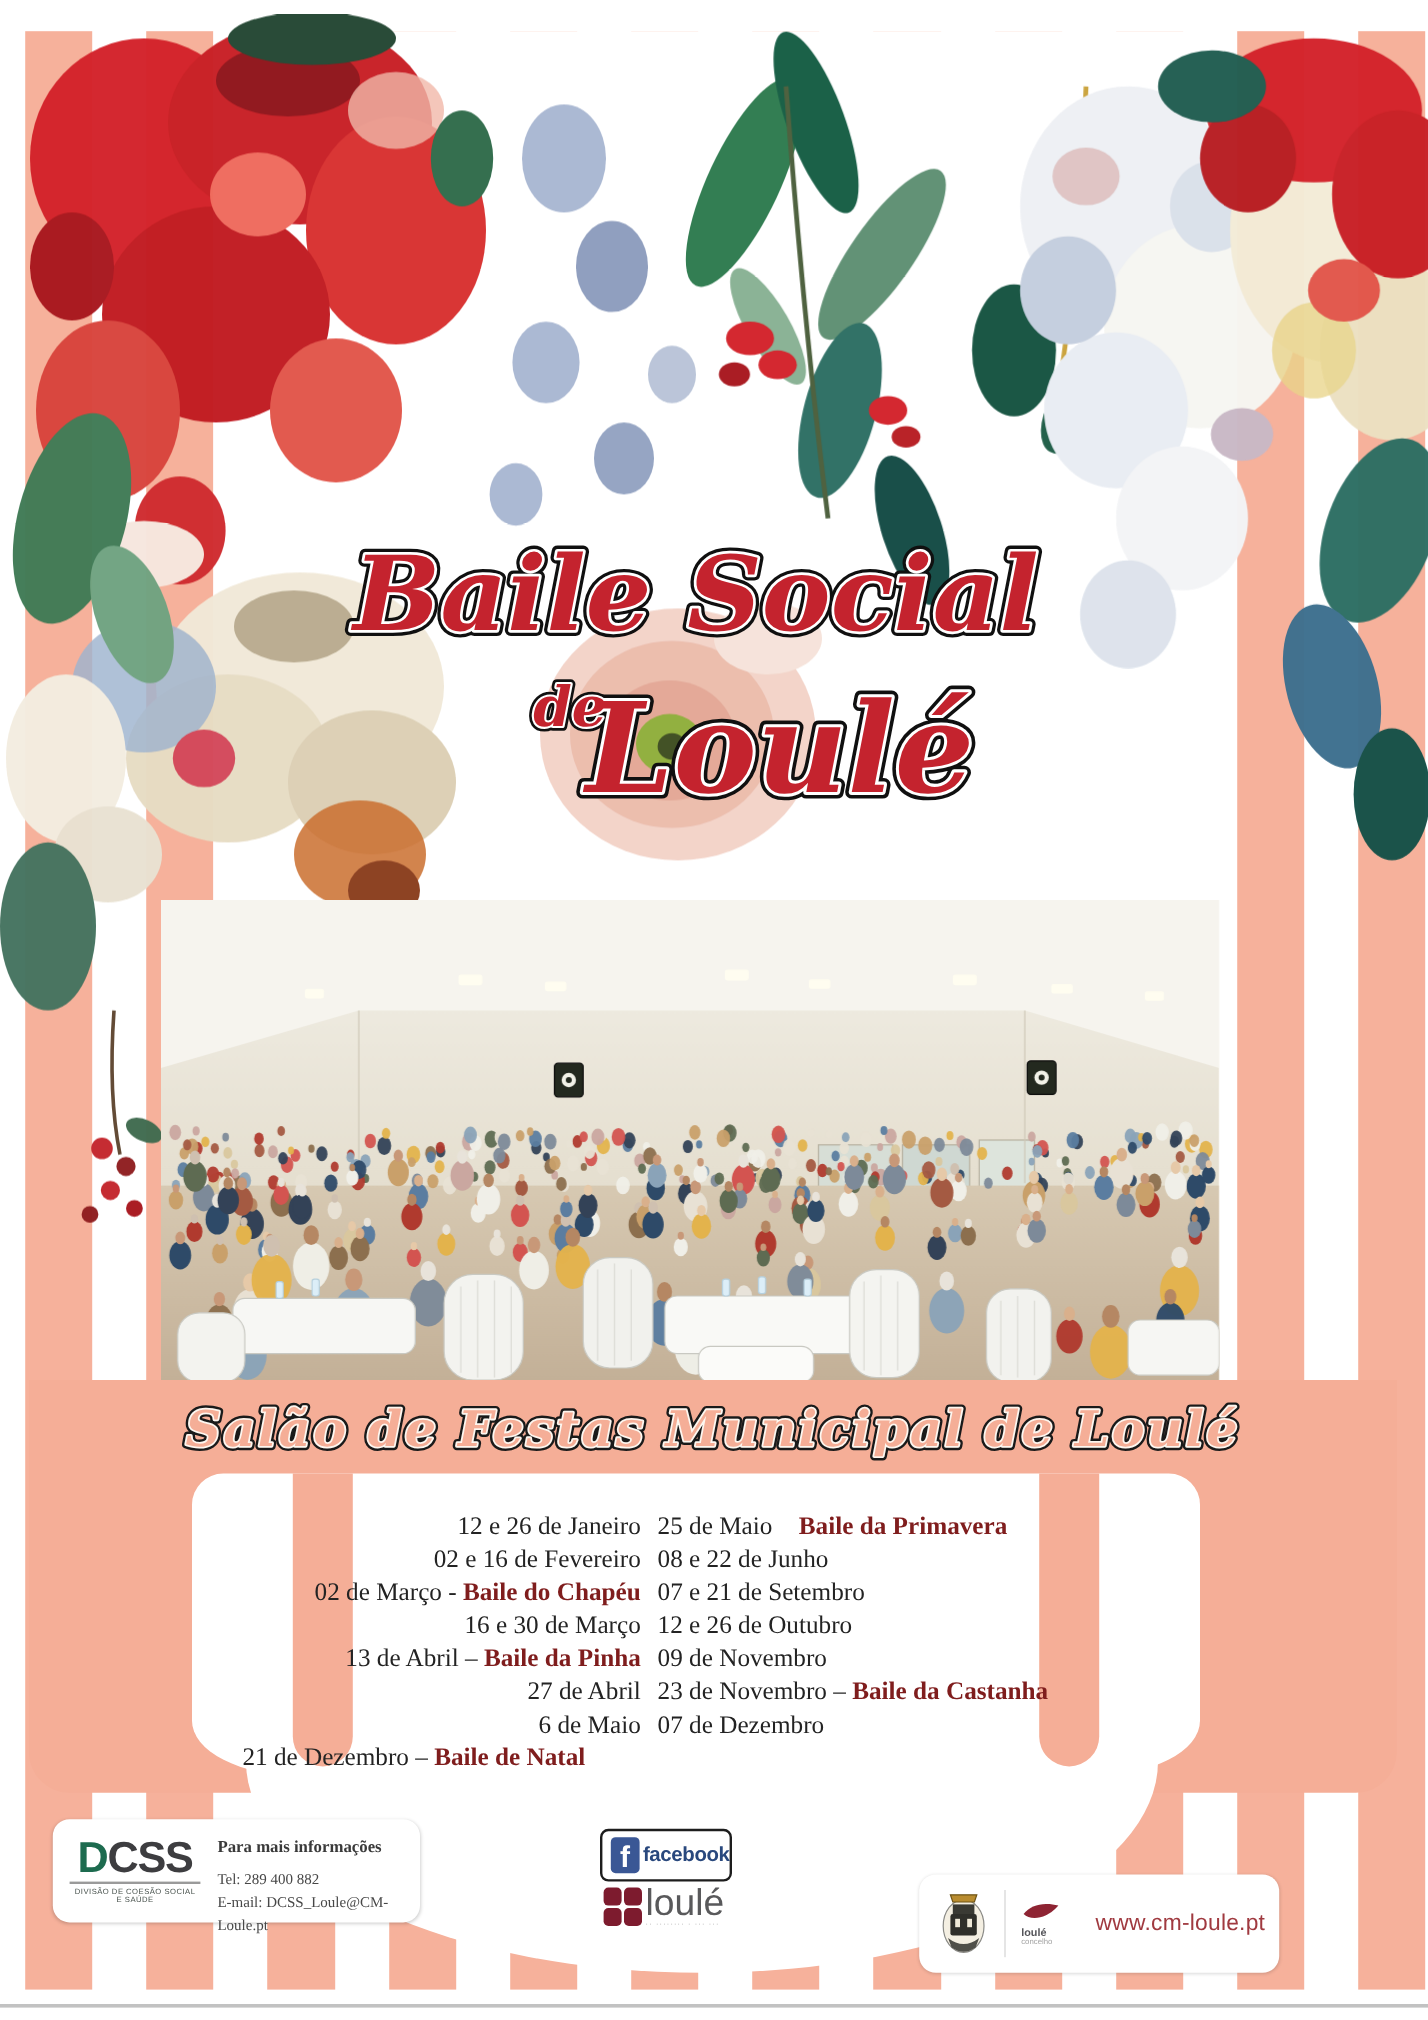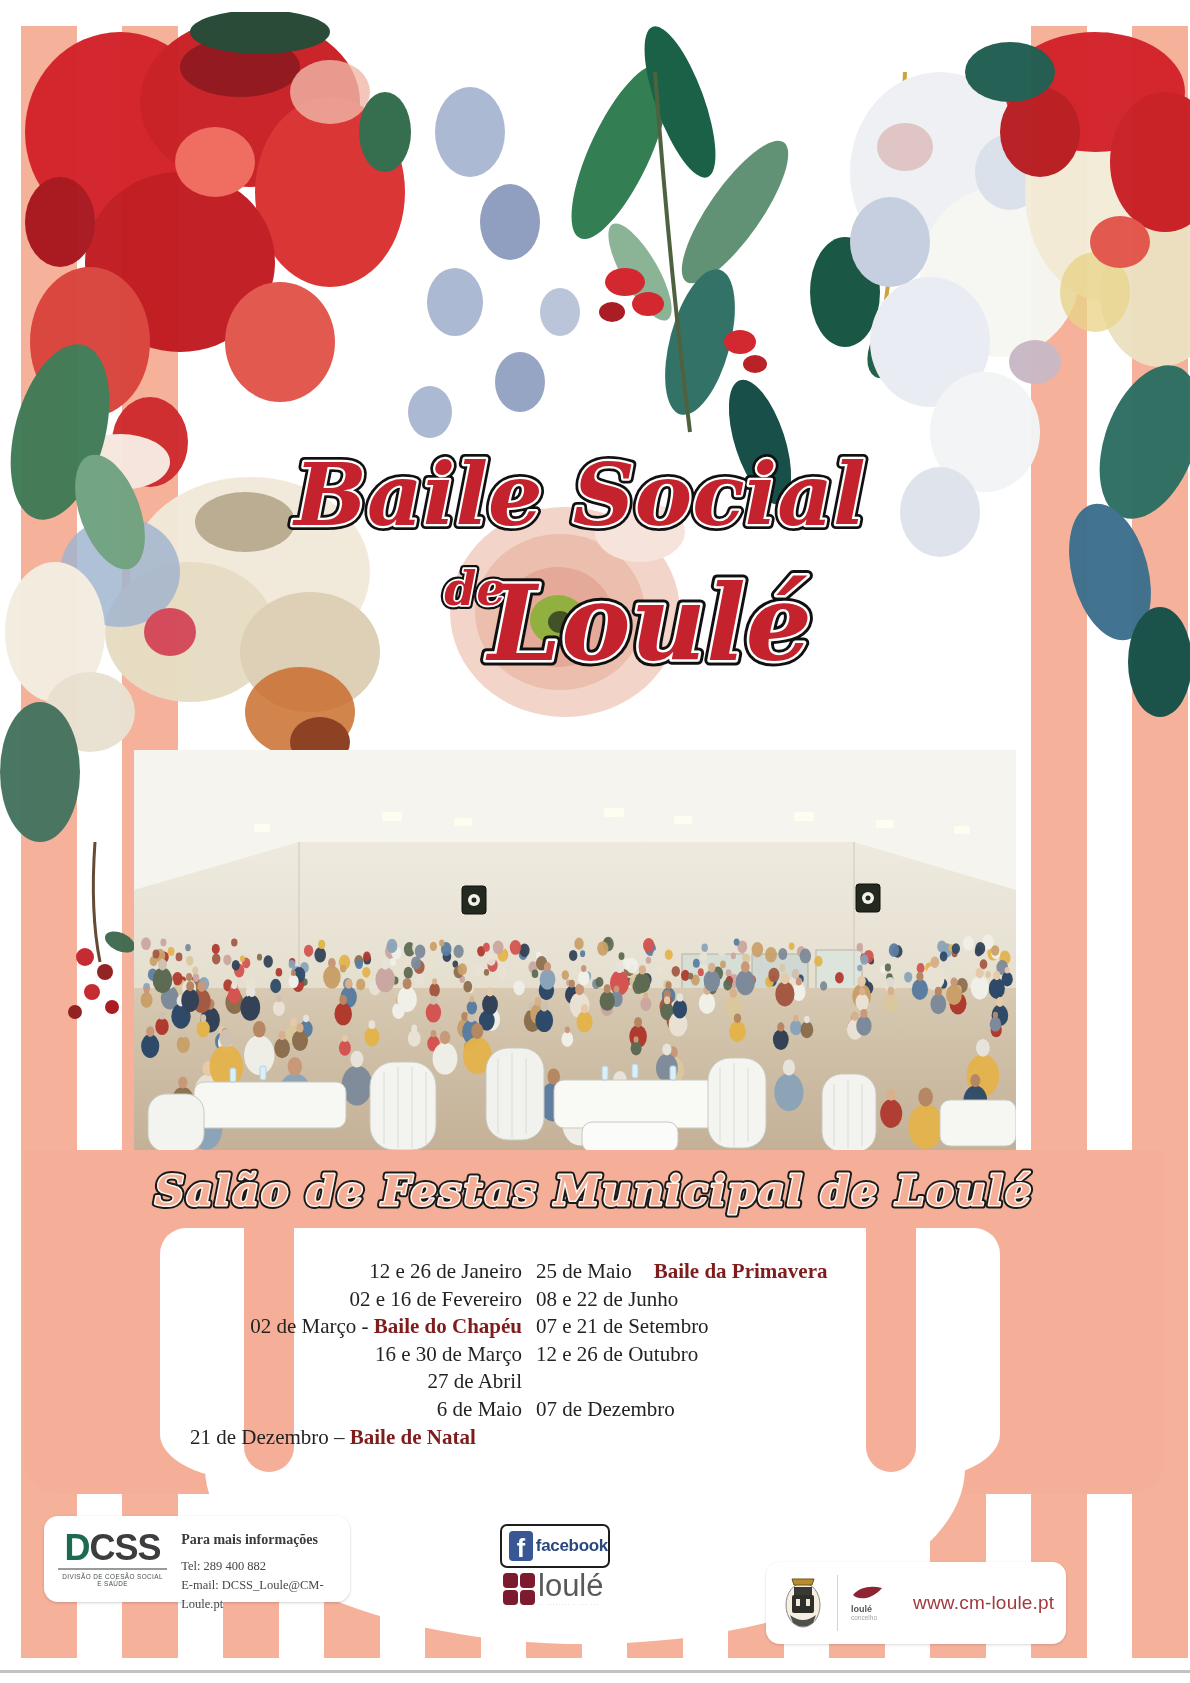--- a/index.html
+++ b/index.html
@@ -27,21 +27,21 @@
   .banner-svg{left:24px;top:1156px;width:1140px;height:72px;z-index:5;}
   .banner-svg text{font-family:"DejaVu Serif","Liberation Serif",serif;font-style:italic;font-weight:bold;letter-spacing:2px;}
 
   .schedule-panel{left:160px;top:1228px;width:840px;height:252px;background:#fff;z-index:5;
     border-radius:26px 26px 90px 90px / 26px 26px 46px 46px;}
   .dome{left:205px;top:1292px;width:760px;height:352px;background:#fff;border-radius:50%;z-index:5;}
   .ribbon{top:1228px;width:50px;height:244px;background:var(--panel-pink);
     border-radius:0 0 25px 25px;z-index:6;}
   .ribbon.l{left:244px;} .ribbon.r{left:866px;}
 
-  .schedule{left:190px;top:1258px;width:800px;z-index:7;
+  .schedule{left:202px;top:1258px;width:800px;z-index:7;
     font-family:"Liberation Serif",serif;font-size:21px;color:#232323;}
   .sch-row{display:flex;line-height:27.6px;}
   .sch-left{width:332px;text-align:right;}
   .sch-right{flex:1;margin-left:14px;text-align:left;}
   .schedule .b{font-weight:bold;color:#7f1d1d;}
   .sch-final{line-height:27.6px;padding-right:110px;}
 
   
   .left-pill{left:44px;top:1516px;width:306px;height:86px;background:#fff;border-radius:14px;
     z-index:8;display:flex;align-items:center;box-shadow:0 1px 3px rgba(0,0,0,.18);}
@@ -748,21 +748,26 @@
       </div>
       <div class="sch-row">
         <div class="sch-left"><span>02 de Março - </span><span class="b">Baile do Chapéu</span></div>
         <div class="sch-right"><span>07 e 21 de Setembro</span></div>
       </div>
       <div class="sch-row">
         <div class="sch-left"><span>16 e 30 de Março</span></div>
         <div class="sch-right"><span>12 e 26 de Outubro</span></div>
       </div>
       <div class="sch-row">
+        <div class="sch-left"><span>13 de Abril – </span><span class="b">Baile da Pinha</span></div>
+        <div class="sch-right"><span>09 de Novembro</span></div>
+      </div>
+      <div class="sch-row">
         <div class="sch-left"><span>27 de Abril</span></div>
+        <div class="sch-right"><span>23 de Novembro – </span><span class="b">Baile da Castanha</span></div>
       </div>
       <div class="sch-row">
         <div class="sch-left"><span>6 de Maio</span></div>
         <div class="sch-right"><span>07 de Dezembro</span></div>
       </div>
     </div>
   <div class="sch-final" id="schedule-final"><span>21 de Dezembro – </span><span class="b">Baile de Natal</span></div>
 </div>
 
 <div class="abs left-pill">

